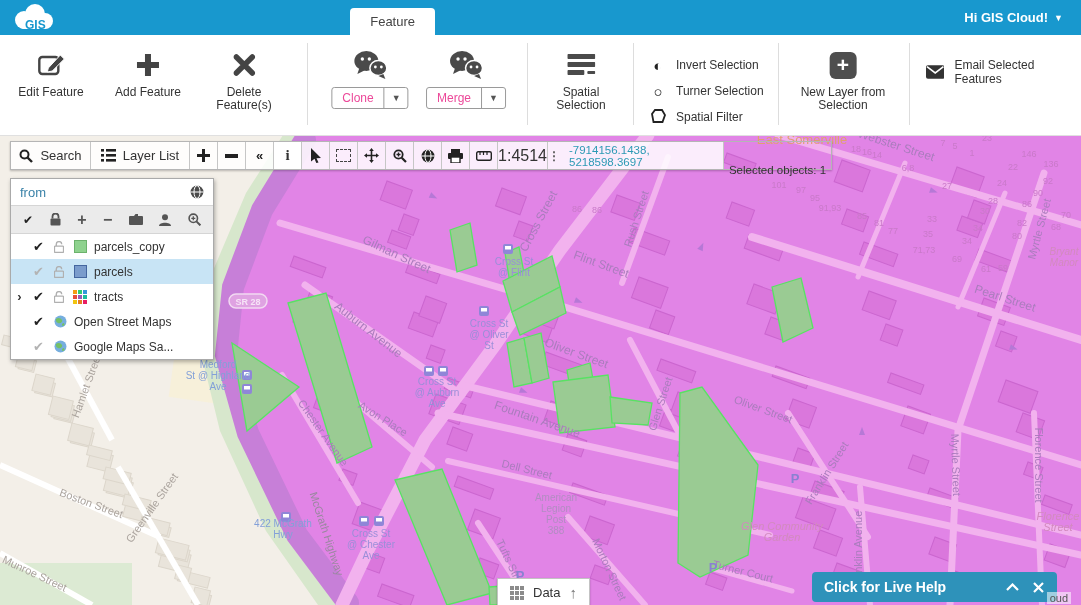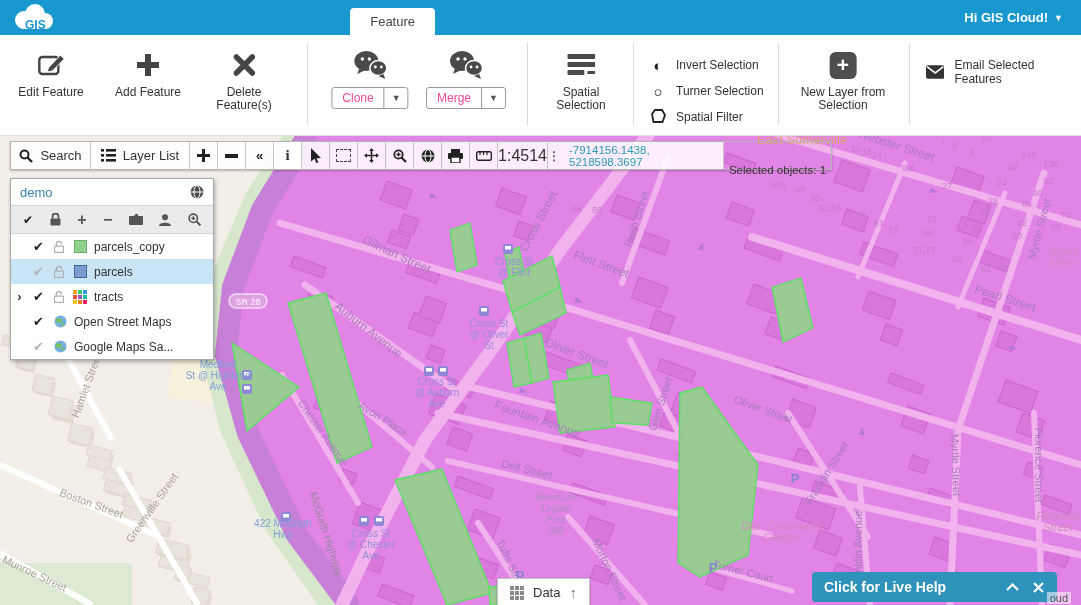--- a/index.html
+++ b/index.html
@@ -628,21 +628,21 @@
       <span class="vdots">⋮</span>
       <span>-7914156.1438, 5218598.3697</span>
     </div>
     <div class="mt-cell mt-sel" style="width:107px">
       <span>Selected objects: 1</span>
     </div>
   </div>
 
   <div class="layer-panel">
     <div class="lp-header">
-      <span class="lp-title">demo</span>
+      <span class="lp-title">from</span>
       <svg width="14" height="14" viewBox="0 0 14 14">
           <circle cx="7" cy="7" r="6.4" fill="#4a4a4a"></circle>
           <ellipse cx="7" cy="7" rx="3" ry="6.4" fill="none" stroke="#fff" stroke-width="1"></ellipse>
           <path d="M0.6,7 H13.4" stroke="#fff" stroke-width="1"></path>
         </svg>
     </div>
     <div class="lp-toolbar">
       <span class="lp-tool chk-on">✔</span>
       <span class="lp-tool">
           <svg width="11" height="13" viewBox="0 0 11 13">

